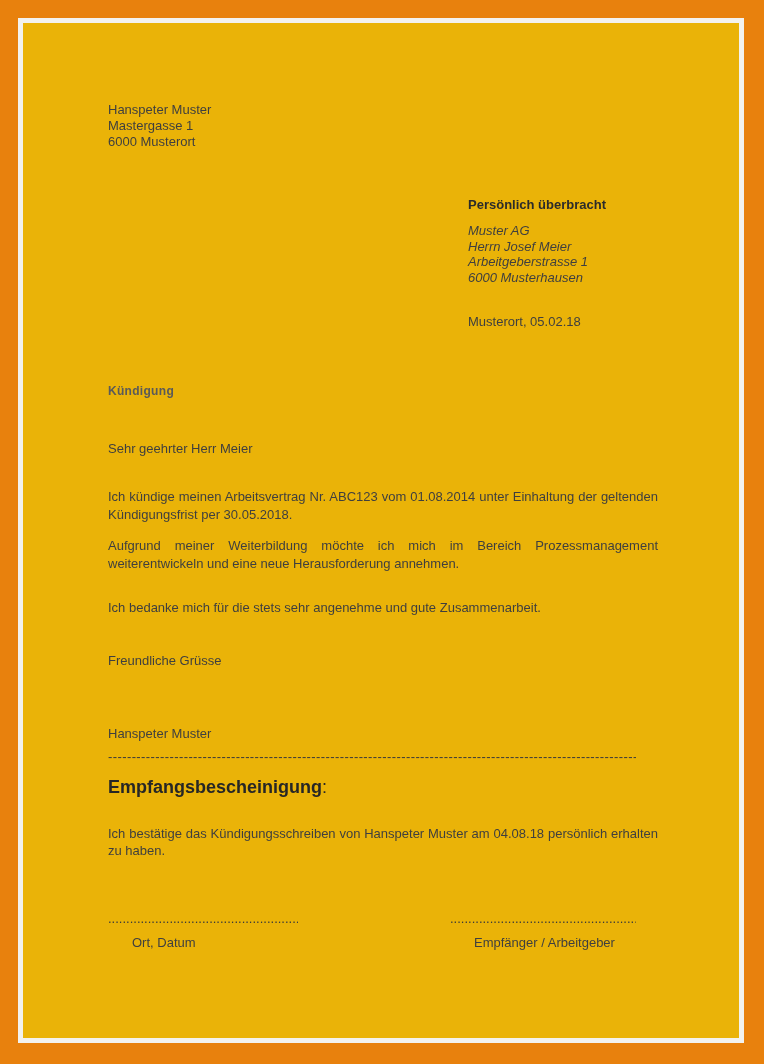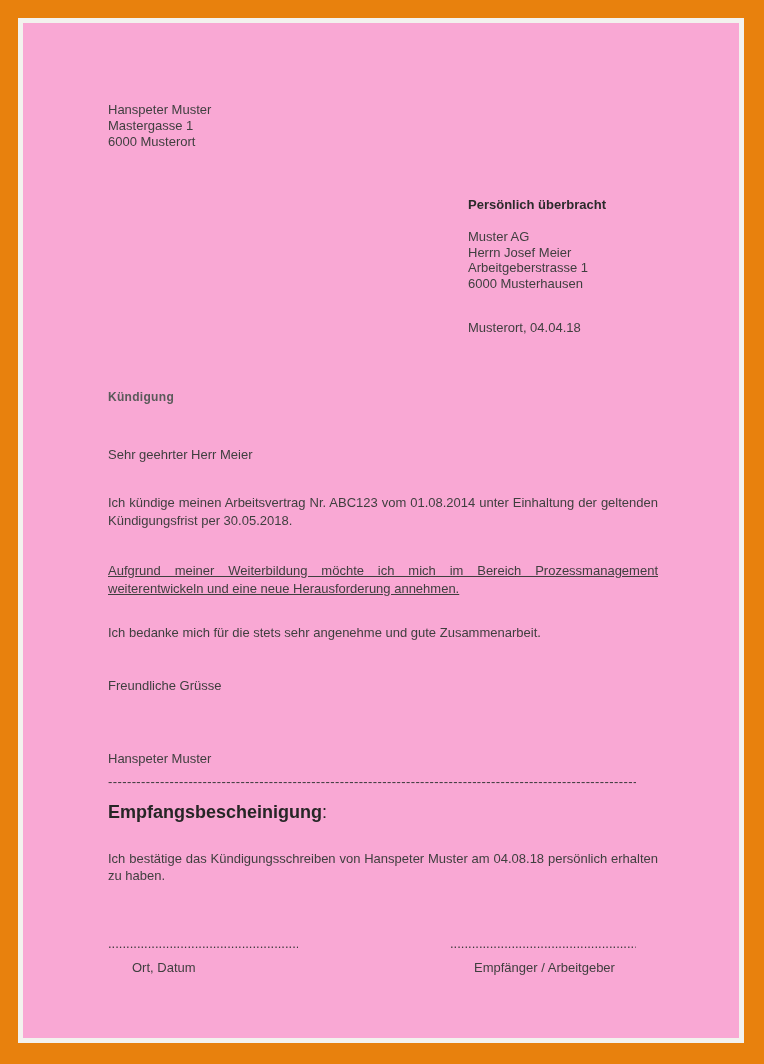--- a/index.html
+++ b/index.html
@@ -11,45 +11,45 @@
     overflow: hidden;
   }
   .frame-inner {
     position: absolute;
     left: 18px; top: 18px; right: 20px; bottom: 21px;
     background: #f3f2ee;
   }
   .page {
     position: absolute;
     inset: 5px;
-    background: #f9a8d4;
+    background: #eab308;
     color: #3f3f3f;
     font-size: 13px;
     line-height: 16px;
     padding: 0 81px 0 85px;
     box-sizing: border-box;
     overflow: hidden;
   }
   .sender { margin-top: 79px; }
   .sender div { line-height: 16px; }
   .recipient-col { margin-left: 360px; margin-top: 47px; width: 190px; }
   .delivery-note { font-weight: bold; color: #2b2b2b; }
-  .recipient-lines { margin-top: 16px; }
+  .recipient-lines { margin-top: 10px; font-style: italic; }
   .recipient-lines div { line-height: 15.5px; }
   .place-date { margin-top: 29px; }
   .subject {
     margin-top: 53px;
     font-size: 12px; font-weight: bold;
     color: #5a5a5a;
     letter-spacing: 0.3px;
   }
   .salutation { margin-top: 42px; }
   .para { line-height: 17.5px; }
   .p1 { margin-top: 31px; text-align: justify; }
-  .p2 { margin-top: 33px; text-align: justify; text-decoration: underline; }
+  .p2 { margin-top: 14px; text-align: justify; }
   .p3 { margin-top: 27px; }
   .closing { margin-top: 36px; }
   .sig-name { margin-top: 57px; }
   .separator {
     margin-top: 7px;
     width: 528px;
     white-space: nowrap; overflow: hidden;
     letter-spacing: 0.4px;
     color: #3a3a3a;
   }
@@ -84,21 +84,21 @@
     </div>
 
     <div class="recipient-col">
       <div class="delivery-note">Persönlich überbracht</div>
       <div class="recipient-lines">
         <div>Muster AG</div>
         <div>Herrn Josef Meier</div>
         <div>Arbeitgeberstrasse 1</div>
         <div>6000 Musterhausen</div>
       </div>
-      <div class="place-date">Musterort, 04.04.18</div>
+      <div class="place-date">Musterort, 05.02.18</div>
     </div>
 
     <div class="subject">Kündigung</div>
 
     <div class="salutation">Sehr geehrter Herr Meier</div>
 
     <div class="para p1">Ich kündige meinen Arbeitsvertrag Nr. ABC123 vom 01.08.2014 unter Einhaltung der geltenden Kündigungsfrist per 30.05.2018.</div>
     <div class="para p2">Aufgrund meiner Weiterbildung möchte ich mich im Bereich Prozessmanagement weiterentwickeln und eine neue Herausforderung annehmen.</div>
     <div class="para p3">Ich bedanke mich für die stets sehr angenehme und gute Zusammenarbeit.</div>
 

